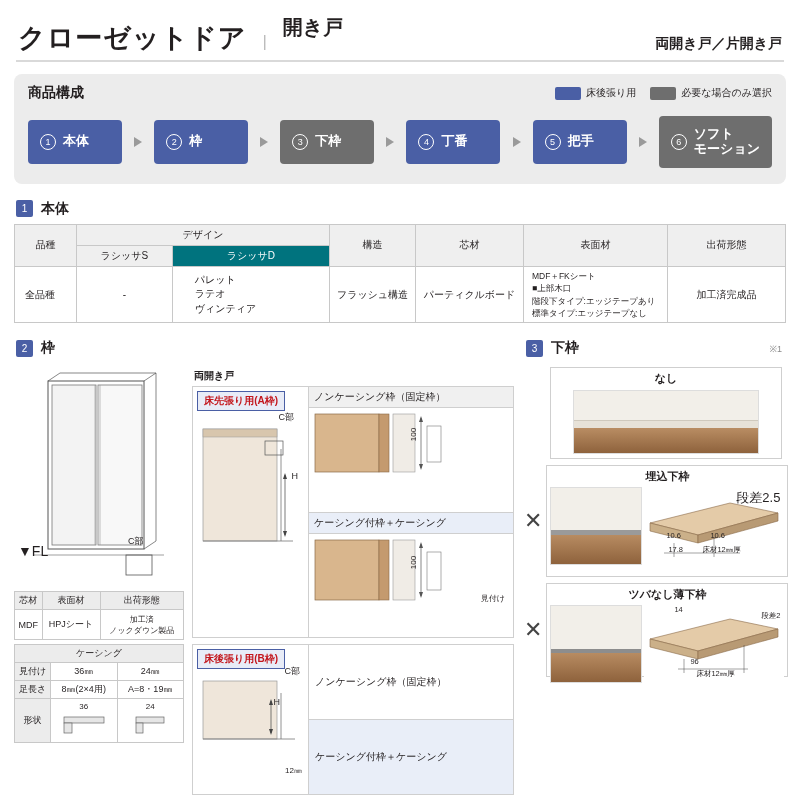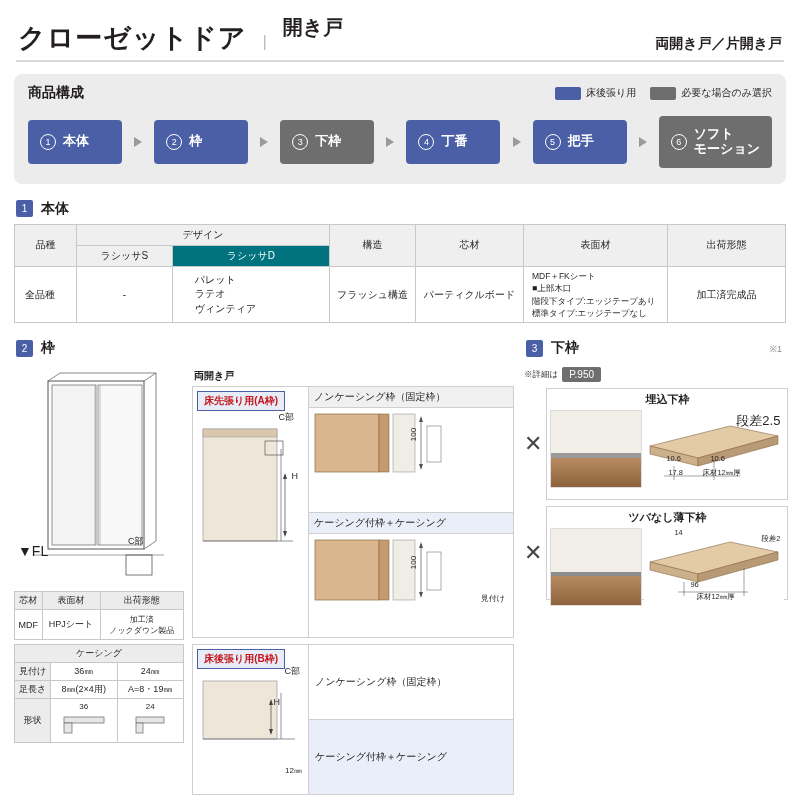--- a/index.html
+++ b/index.html
@@ -362,25 +362,32 @@
               <div style="flex:1; display:flex; align-items:center; background:#e9eef8">
                 <div style="font-size:10px; padding-left:6px">ケーシング付枠＋ケーシング</div>
               </div>
             </div>
           </div>
         </div>
       </div>
     </div>
 
     <div class="col-right">
-      <div style="display:flex; align-items:center; gap:4px; margin-bottom:4px">
-        <span class="note-small">※詳細は</span>
-        <span class="pill-gray">P.950</span>
-      </div>
-
+
+      <div style="display:flex; align-items:center; gap:4px">
+        <div class="x-mark" style="visibility:hidden">✕</div>
+        <div class="panel" style="flex:1; height:92px; position:relative">
+          <div style="text-align:center; font-size:11px; font-weight:bold; padding:3px">なし</div>
+          <div class="ph" style="position:absolute; left:22px; right:22px; top:22px; bottom:4px; border:1px solid #ddd">
+            <div class="wall"></div>
+            <div class="floor"></div>
+            <div class="baseboard" style="bottom:40%"></div>
+          </div>
+        </div>
+      </div>
 
       <div style="display:flex; align-items:center; gap:4px; margin-top:6px">
         <div class="x-mark">✕</div>
         <div class="panel" style="flex:1; height:112px; position:relative">
           <div style="text-align:center; font-size:11px; font-weight:bold; padding:3px">埋込下枠</div>
           <div style="display:flex; gap:2px; padding:0 3px">
             <div class="ph" style="width:92px; height:78px; border:1px solid #ddd; position:relative">
               <div class="wall"></div>
               <div class="floor"></div>
               <div style="position:absolute; left:0; right:0; bottom:38%; height:5px; background:#9a9a9a;"></div>

